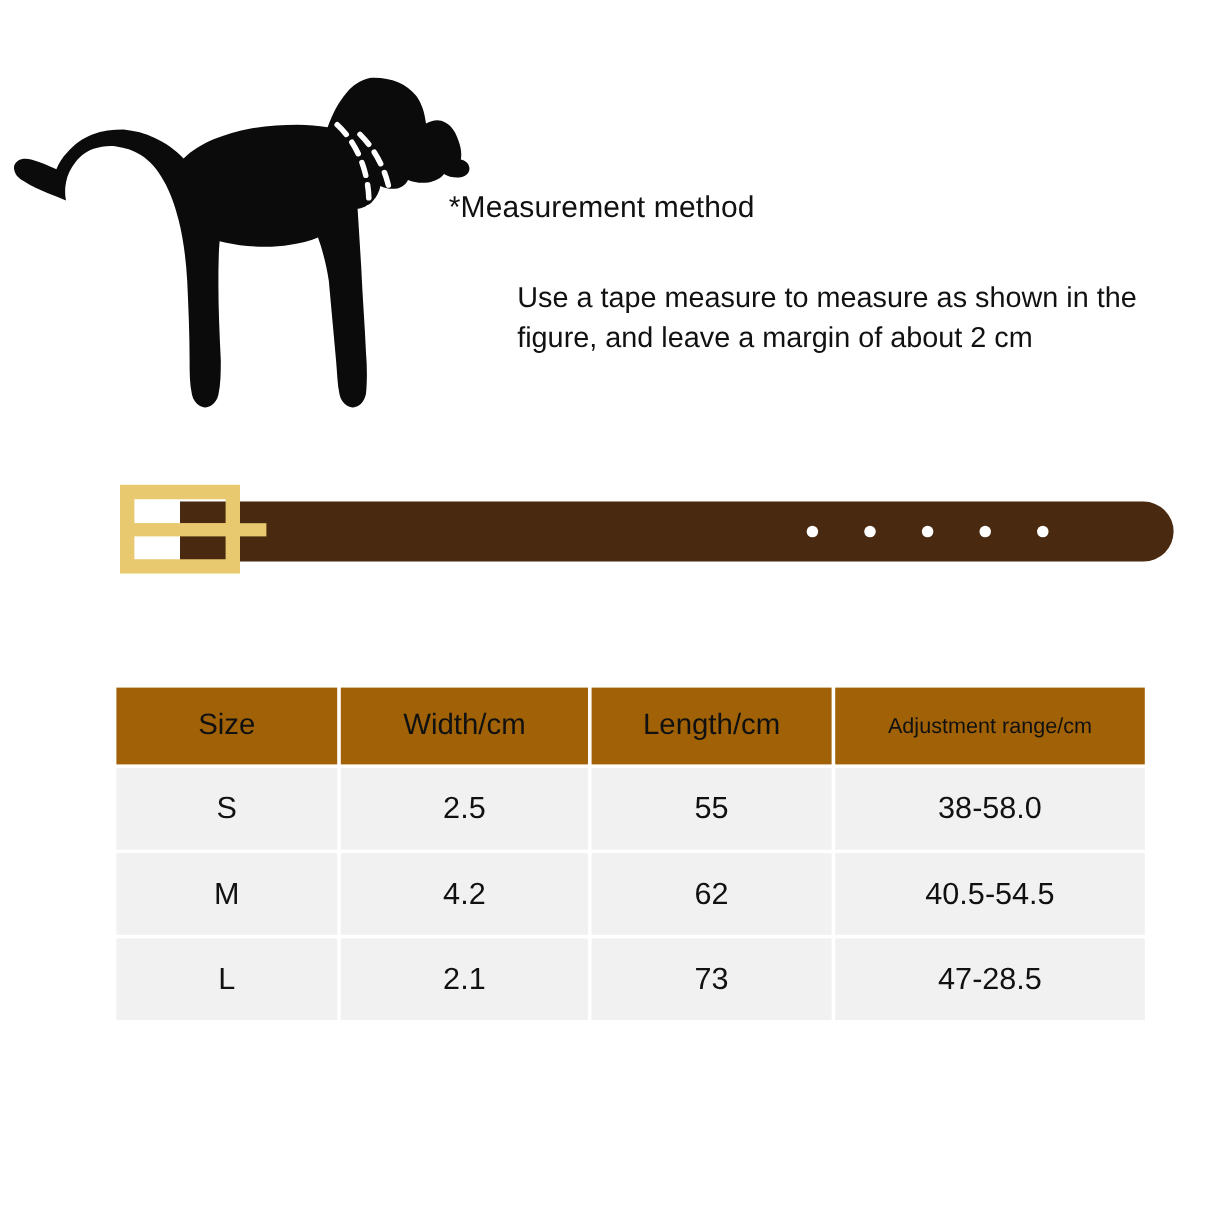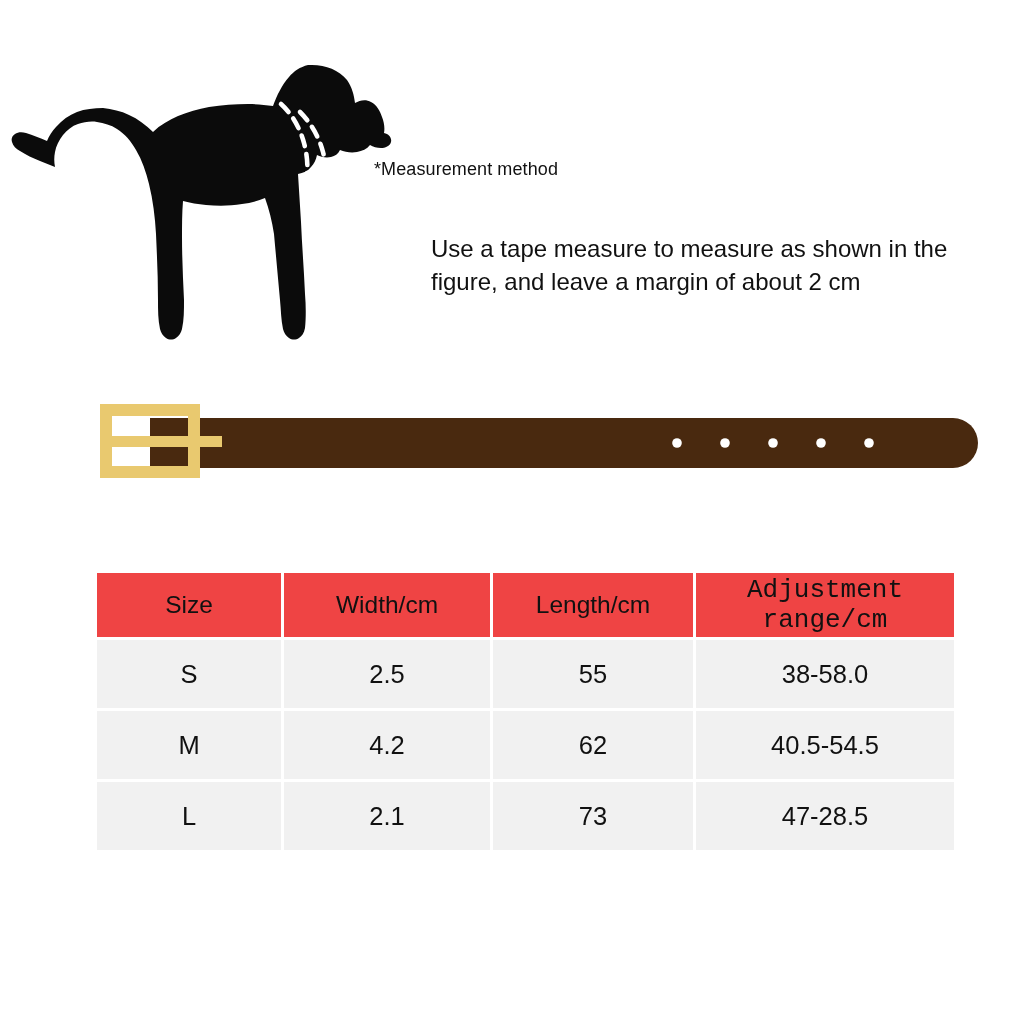--- a/index.html
+++ b/index.html
@@ -32,21 +32,21 @@
     top: 62px;
     width: 410px;
     height: 295px;
   }
   #dog-figure svg { display: block; width: 100%; height: 100%; }
 
   #measurement-heading {
     position: absolute;
     left: 374px;
     top: 158px;
-    font-size: 18px;
+    font-size: 25px;
     line-height: 1.25;
     white-space: nowrap;
     letter-spacing: 0.1px;
     text-align: right;
   }
 
   #measurement-body {
     position: absolute;
     left: 431px;
     top: 232px;
@@ -83,27 +83,26 @@
   #size-table th,
   #size-table td {
     margin: 0;
     padding: 0;
     text-align: center;
     vertical-align: middle;
     font-weight: normal;
     border: 0;
   }
   #size-table thead th {
-    background: #ef4444;
+    background: #a16207;
     height: 64px;
     font-size: 24.5px;
   }
   #size-table thead th.narrow-head {
-    font-size: 26px;
-    font-family: Liberation Mono, monospace;
+    font-size: 18px;
   }
   #size-table tbody td {
     background: #f1f1f1;
     height: 68px;
     font-size: 25.5px;
   }
 </style>
 </head>
 <body>
 

